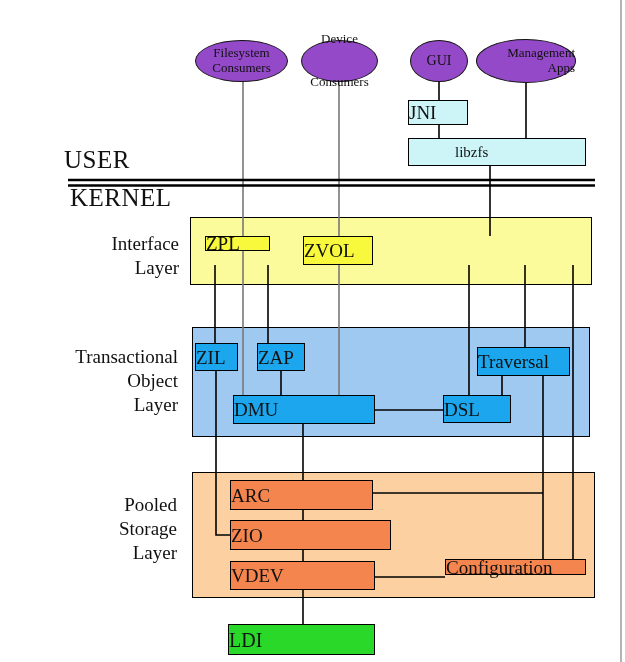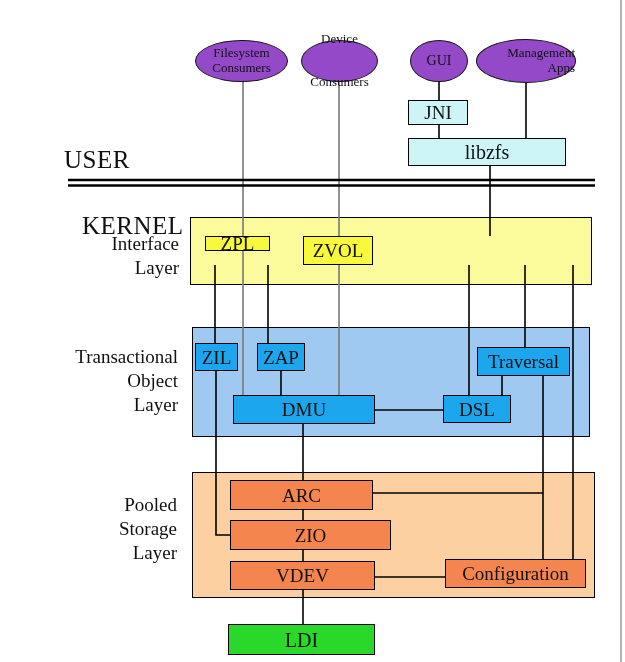--- a/index.html
+++ b/index.html
@@ -19,21 +19,21 @@
     position:relative;width:625px;height:662px;background:#ffffff;overflow:hidden;
     font-family:"Liberation Serif","DejaVu Serif",serif;color:var(--ink);
   }
   .edge-right{position:absolute;left:620px;top:0;width:2px;height:662px;background:#b4b4b4;}
   svg.wires{position:absolute;left:0;top:0;z-index:2;}
   .layer-bg{position:absolute;border:1.6px solid #000;box-sizing:border-box;z-index:1;}
   .layer-bg.yellow{background:var(--yellow-bg);}
   .layer-bg.blue{background:var(--blue-bg);}
   .layer-bg.orange{background:var(--orange-bg);}
   .node{
-    position:absolute;display:flex;align-items:center;justify-content:center;
+    position:absolute;display:flex;align-items:center;
     border:1.5px solid #000;box-sizing:border-box;z-index:3;
     font-size:19px;line-height:1;white-space:nowrap;
   }
   .node.cyan{background:var(--cyan);}
   .node.yellow{background:var(--yellow);}
   .node.blue{background:var(--blue);}
   .node.orange{background:var(--orange);}
   .node.green{background:var(--green);font-size:20px;}
   .ellipse{
     position:absolute;display:flex;flex-direction:column;align-items:center;justify-content:center;
@@ -99,26 +99,26 @@
 
   </div>
   <div class="ellipse" style="left:476px;top:39px;width:100px;height:44px;align-items:flex-end;">
     <span class="ln">Management</span>
     <span class="ln">Apps</span>
   </div>
 
   <div class="node cyan" style="left:408px;top:100px;width:60px;height:25px;">
     <span>JNI</span>
   </div>
-  <div class="node cyan" style="left:408px;top:138px;width:158px;height:28px;font-size:20px;">
+  <div class="node cyan" style="left:408px;top:138px;width:178px;height:28px;font-size:15px;padding-left:46px;">
     <span>libzfs</span>
   </div>
 
   <div class="zone-label" style="left:64px;top:146px;">USER</div>
-  <div class="zone-label" style="left:70px;top:212px;margin-left:12px;">KERNEL</div>
+  <div class="zone-label" style="left:70px;top:184px;">KERNEL</div>
 
   <div class="layer-label" style="left:40px;top:232px;width:139px;">
     <div class="ln">Interface</div>
     <div class="ln">Layer</div>
   </div>
   <div class="layer-label" style="left:40px;top:345px;width:138px;">
     <div class="ln">Transactional</div>
     <div class="ln">Object</div>
     <div class="ln">Layer</div>
   </div>
@@ -153,21 +153,21 @@
 
   <div class="node orange" style="left:230px;top:480px;width:143px;height:30px;">
     <span>ARC</span>
   </div>
   <div class="node orange" style="left:230px;top:520px;width:161px;height:30px;">
     <span>ZIO</span>
   </div>
   <div class="node orange" style="left:230px;top:561px;width:145px;height:29px;">
     <span>VDEV</span>
   </div>
-  <div class="node orange" style="left:445px;top:559px;width:141px;height:29px;">
+  <div class="node orange" style="left:445px;top:559px;width:141px;height:16px;">
     <span>Configuration</span>
   </div>
 
   <div class="node green" style="left:228px;top:624px;width:147px;height:31px;">
     <span>LDI</span>
   </div>
 
 </div>
 
 </body></html>

